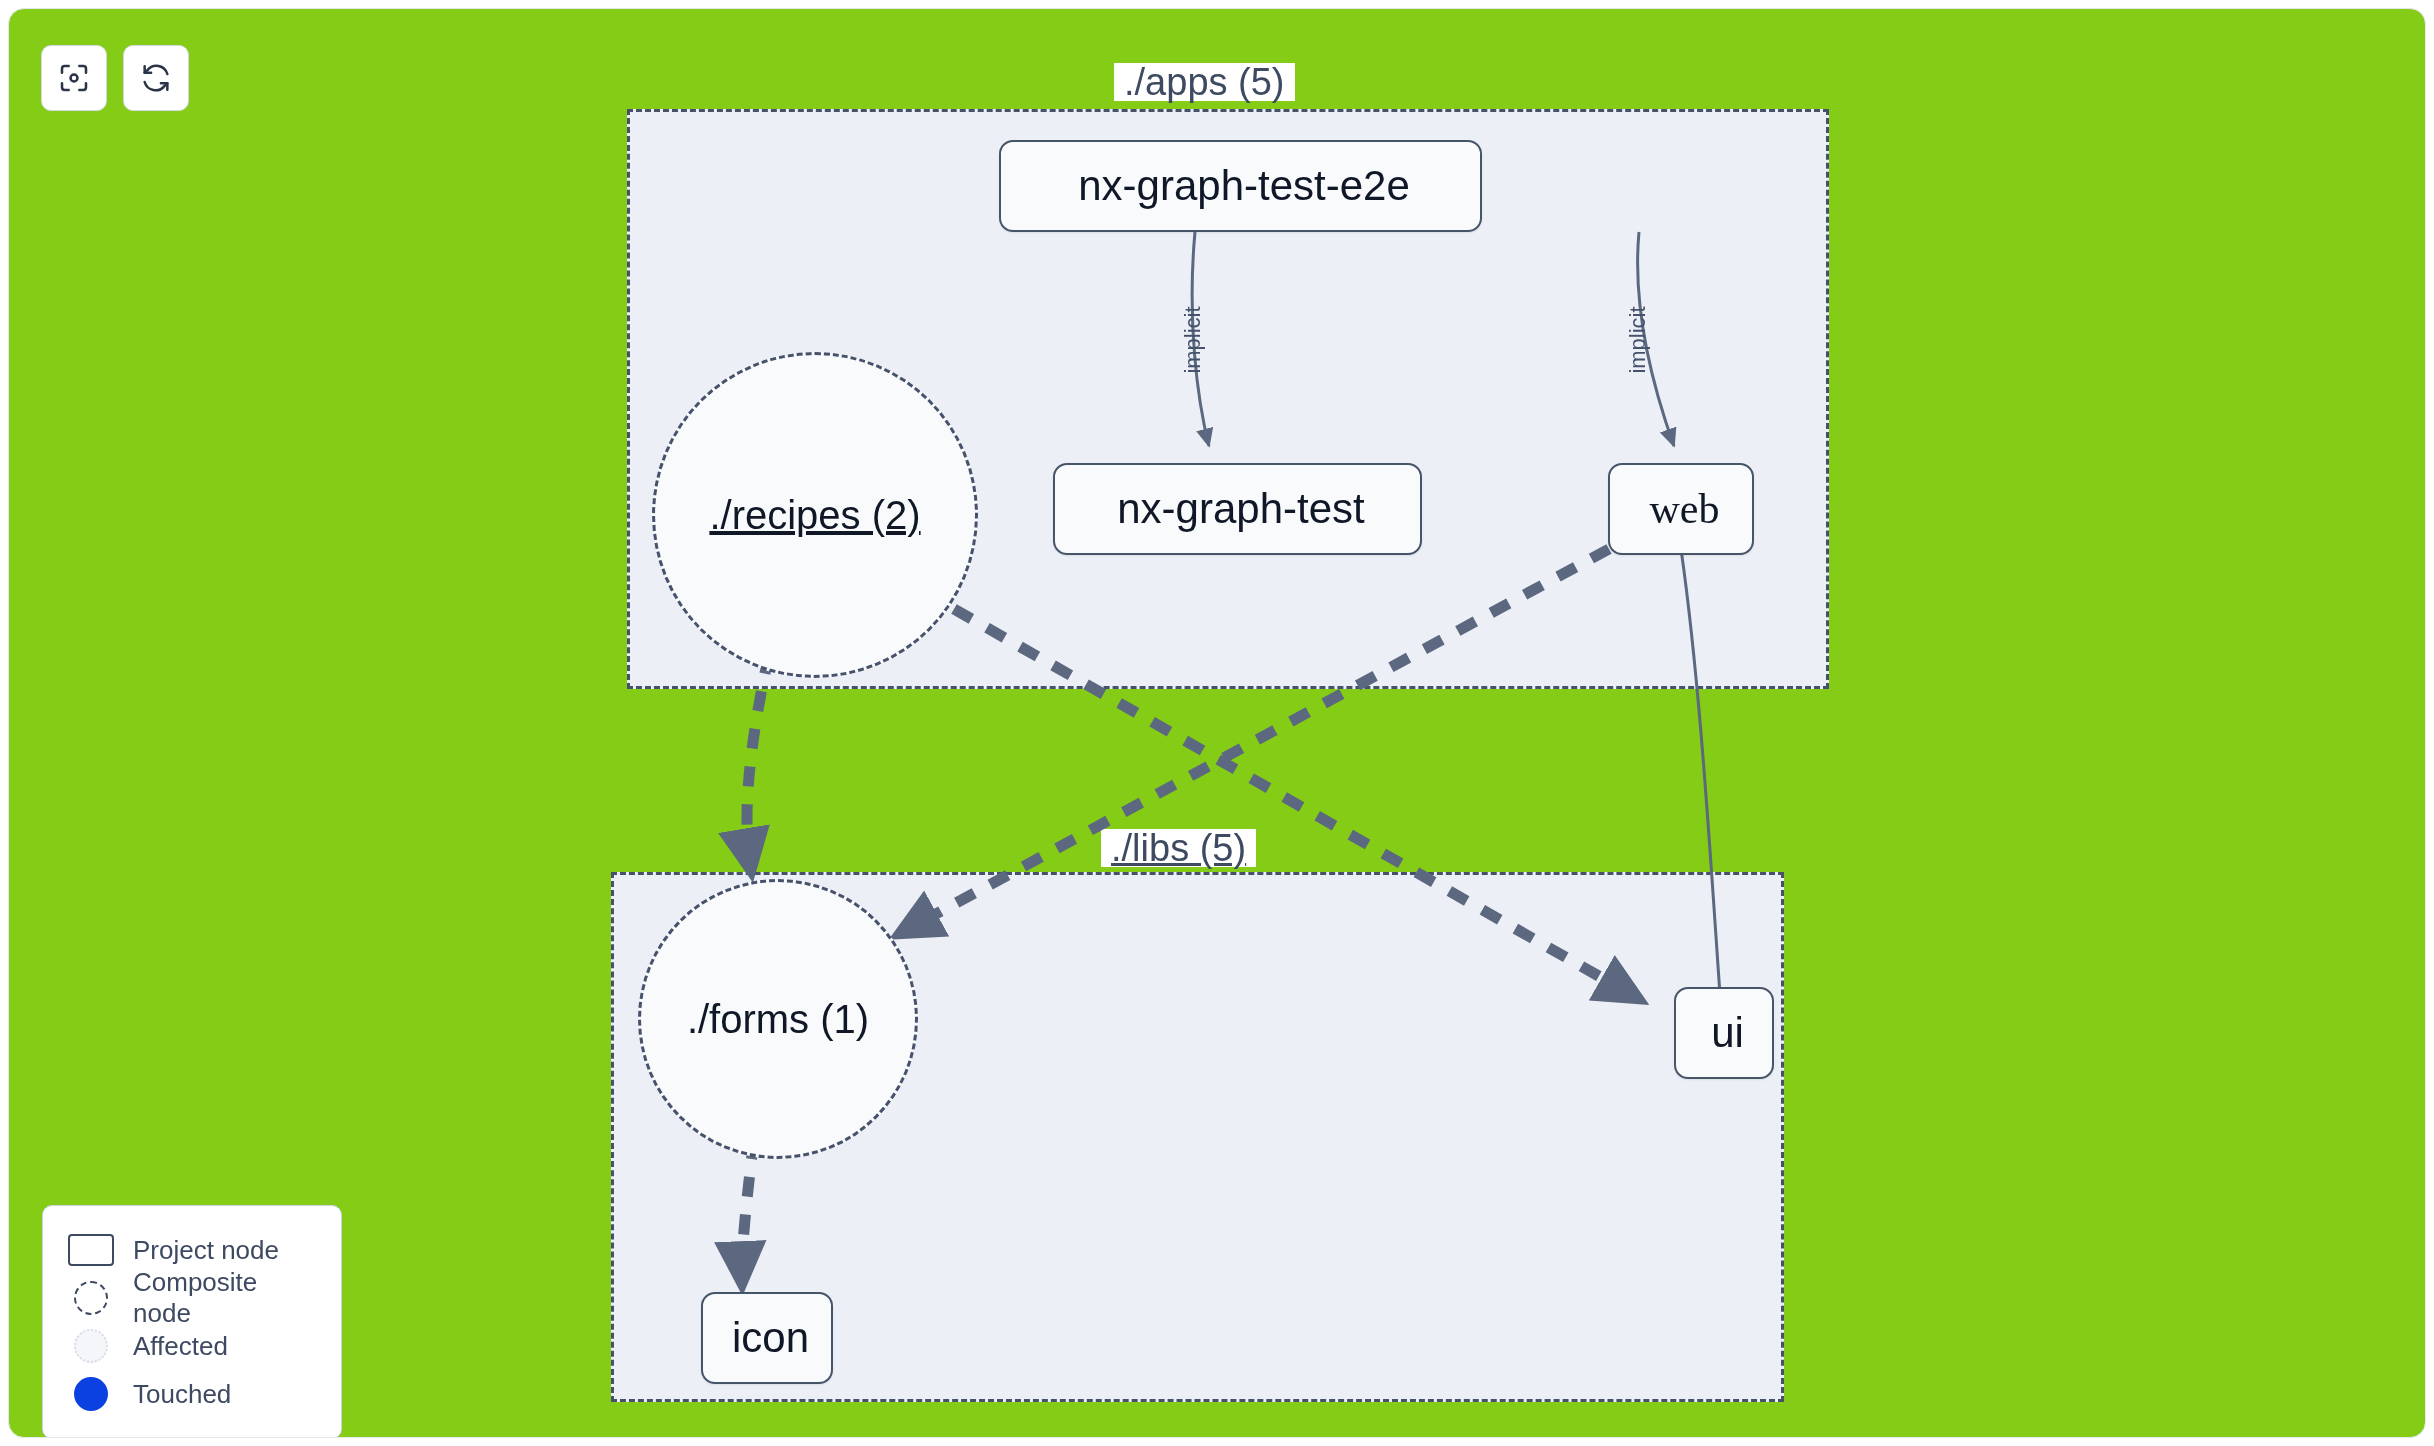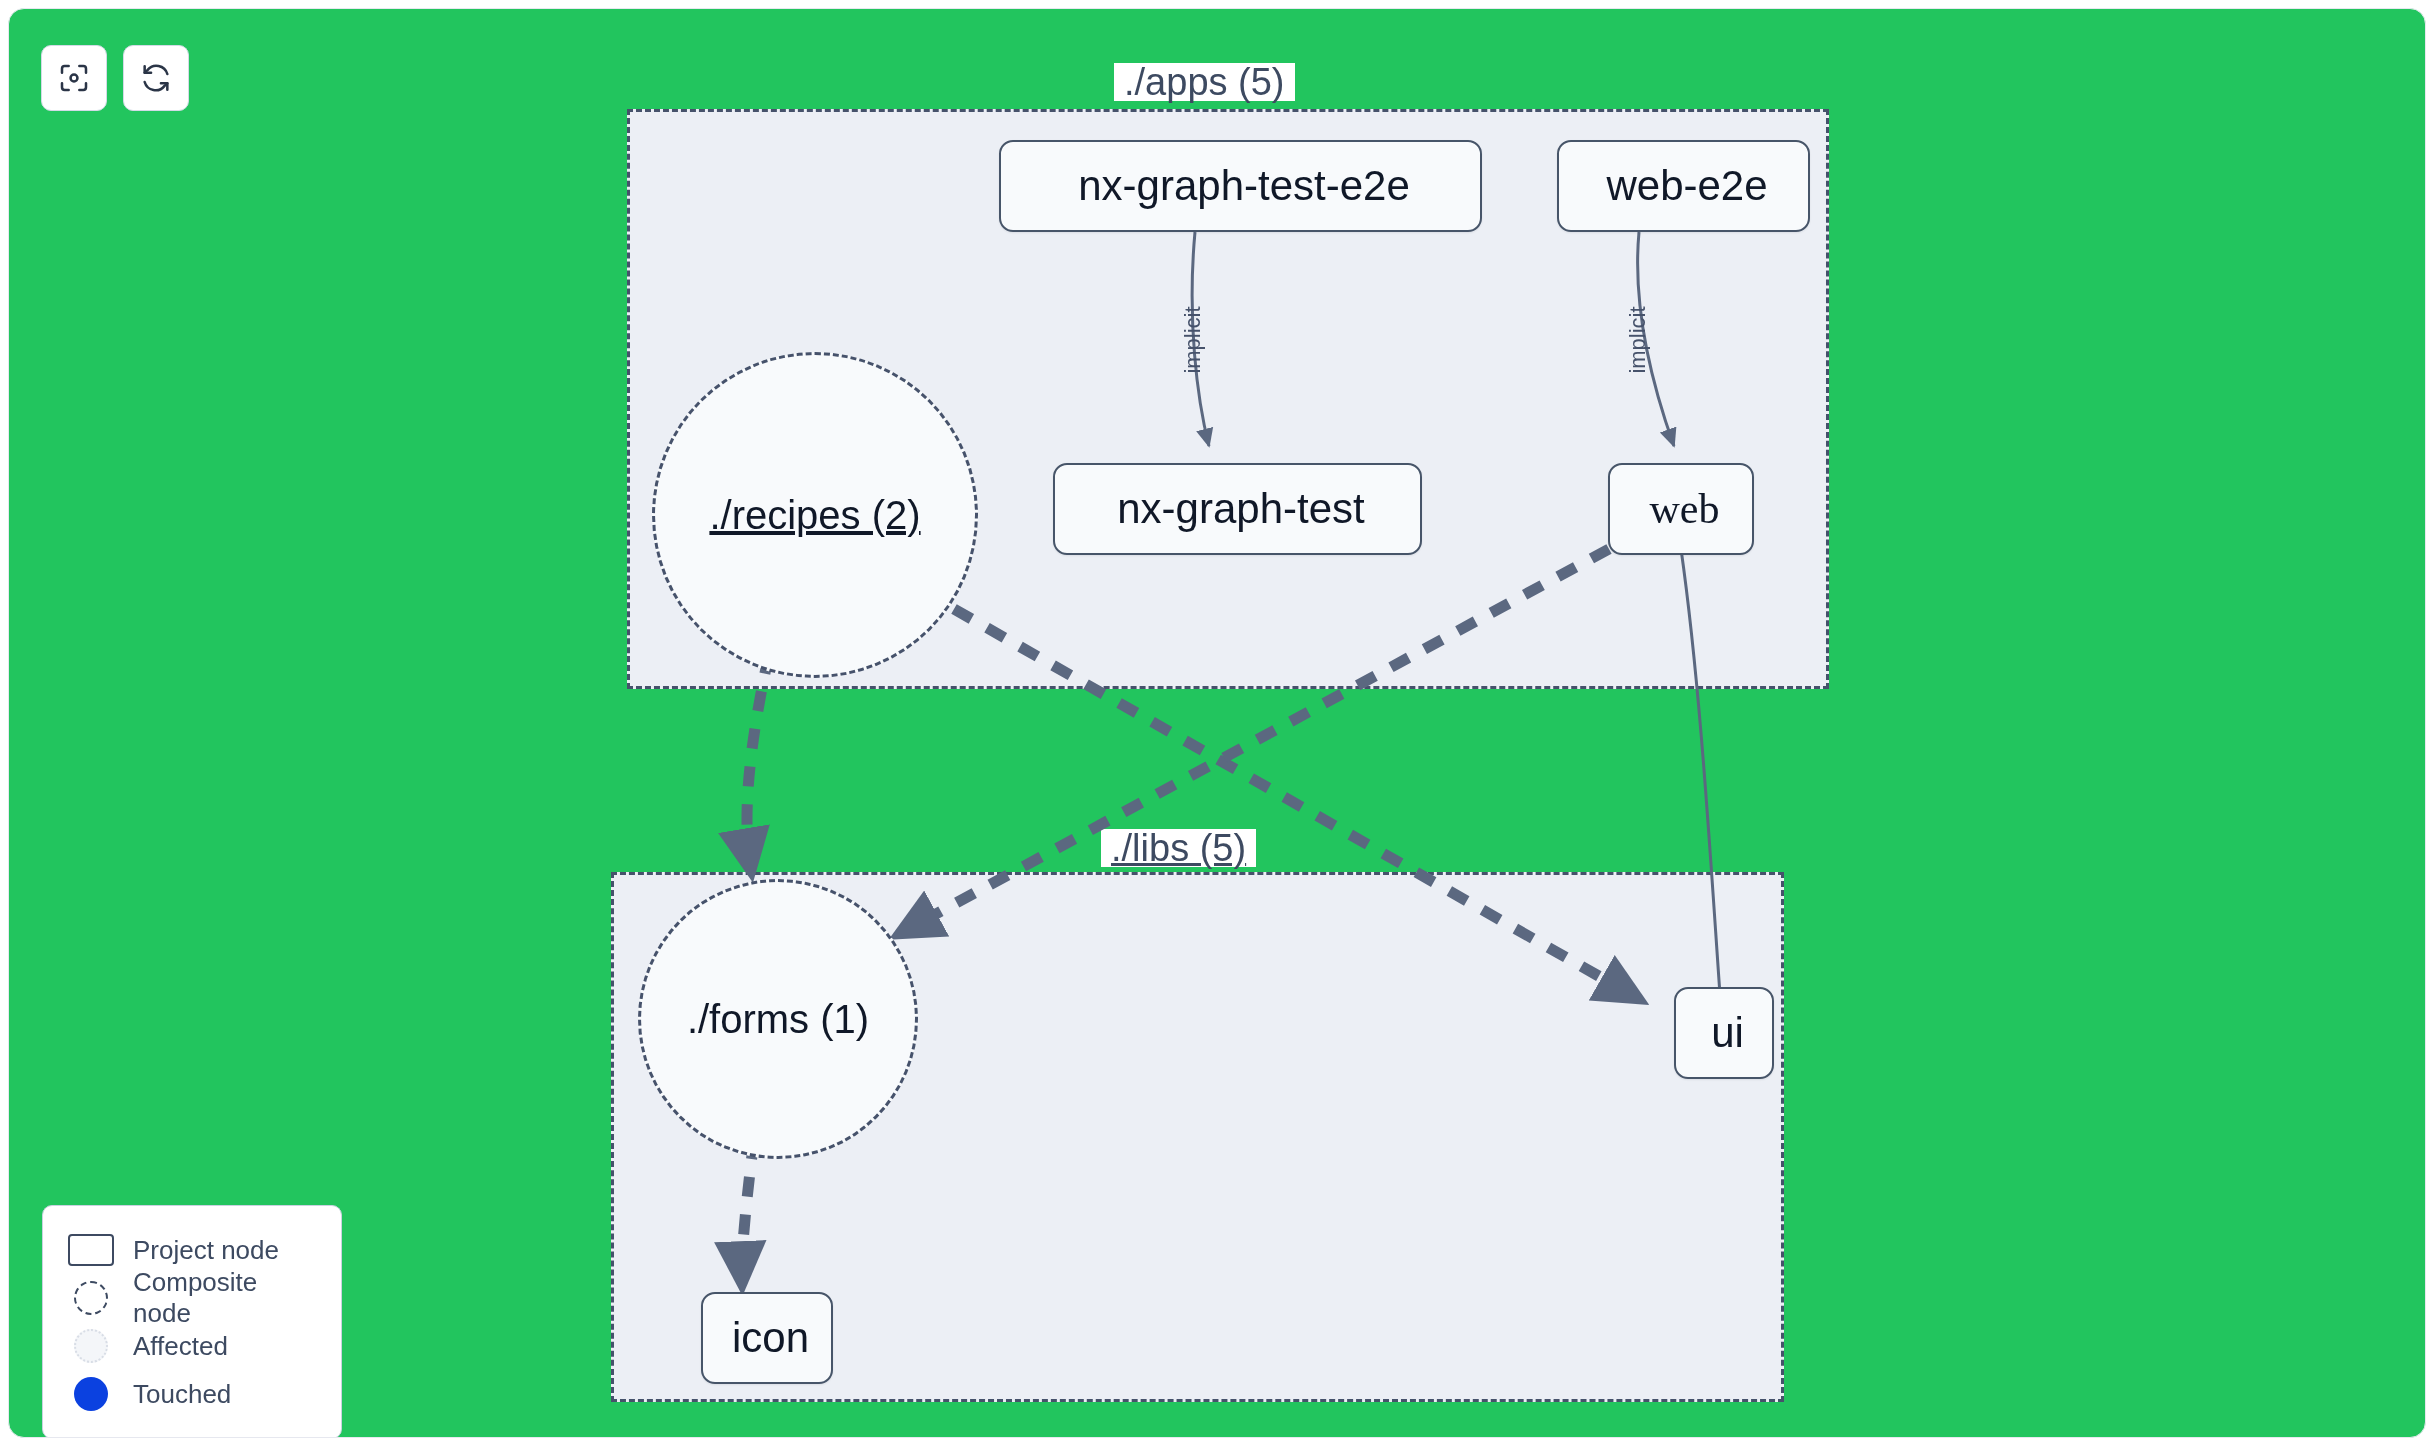--- a/index.html
+++ b/index.html
@@ -12,21 +12,21 @@
     height: 1446px;
     font-family: "Liberation Sans", sans-serif;
     overflow: hidden;
   }
   #app-card {
     position: absolute;
     left: 8px;
     top: 8px;
     width: 2418px;
     height: 1430px;
-    background: #22c55e;
+    background: #84cc16;
     border: 1px solid #e6e8ef;
     border-radius: 16px;
     box-sizing: border-box;
     overflow: hidden;
   }
   
   #toolbar {
     position: absolute;
     left: 32px;
     top: 36px;
@@ -240,21 +240,20 @@
       <path d="M 1672 540 C 1692 680 1702 860 1712 1000" fill="none" stroke="#5b6880" stroke-width="3" marker-end="url(#arrow-solid)"></path>
 
       <path d="M 745 1130 C 735 1210 732 1250 733 1275" fill="none" stroke="#5b6880" stroke-width="11" stroke-dasharray="20 18" marker-end="url(#arrow-fat)"></path>
     </svg>
 
     <div class="edge-label" style="left:1150px; top:320px; transform:rotate(-90deg);">implicit</div>
     <div class="edge-label" style="left:1595px; top:320px; transform:rotate(-90deg);">implicit</div>
 
     <div class="project-node" style="left:990px; top:131px; width:483px; height:92px;">nx-graph-test-e2e</div>
 
-    <div class="project-node" style="left:1548px; top:131px; width:253px; height:92px;">web-e2e</div>
 
     <div class="composite-node" style="left:643px; top:343px; width:326px; height:326px;text-decoration:underline;">./recipes (2)</div>
 
     <div class="project-node" style="left:1044px; top:454px; width:369px; height:92px;">nx-graph-test</div>
 
     <div class="project-node" style="left:1599px; top:454px; width:146px; height:92px;font-family:Liberation Serif, serif;">web</div>
 
     <div class="composite-node" style="left:629px; top:870px; width:280px; height:280px;">./forms (1)</div>
 
     <div class="project-node" style="left:1665px; top:978px; width:100px; height:92px;">ui</div>

